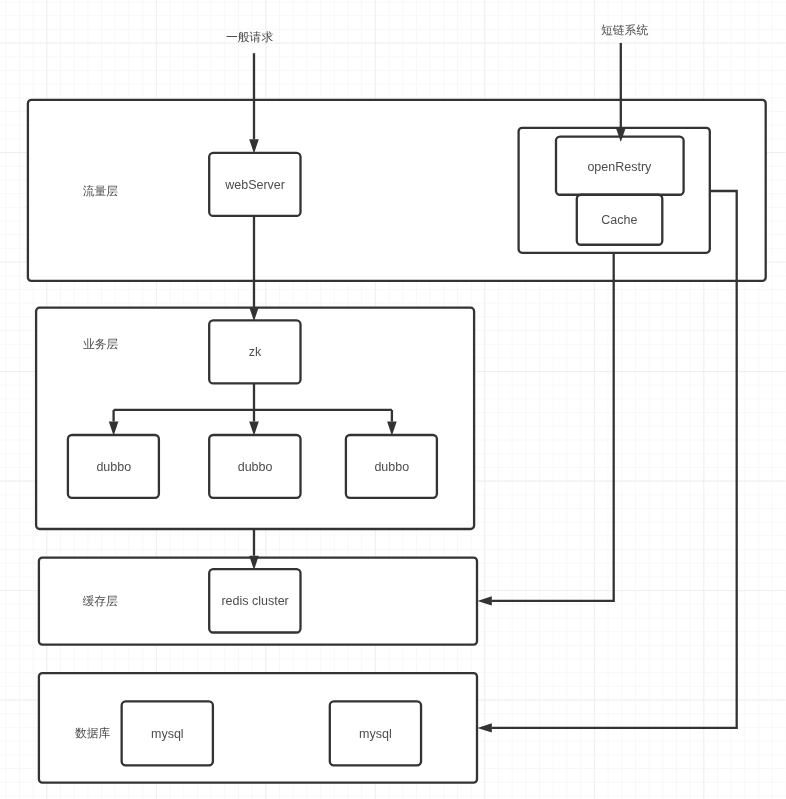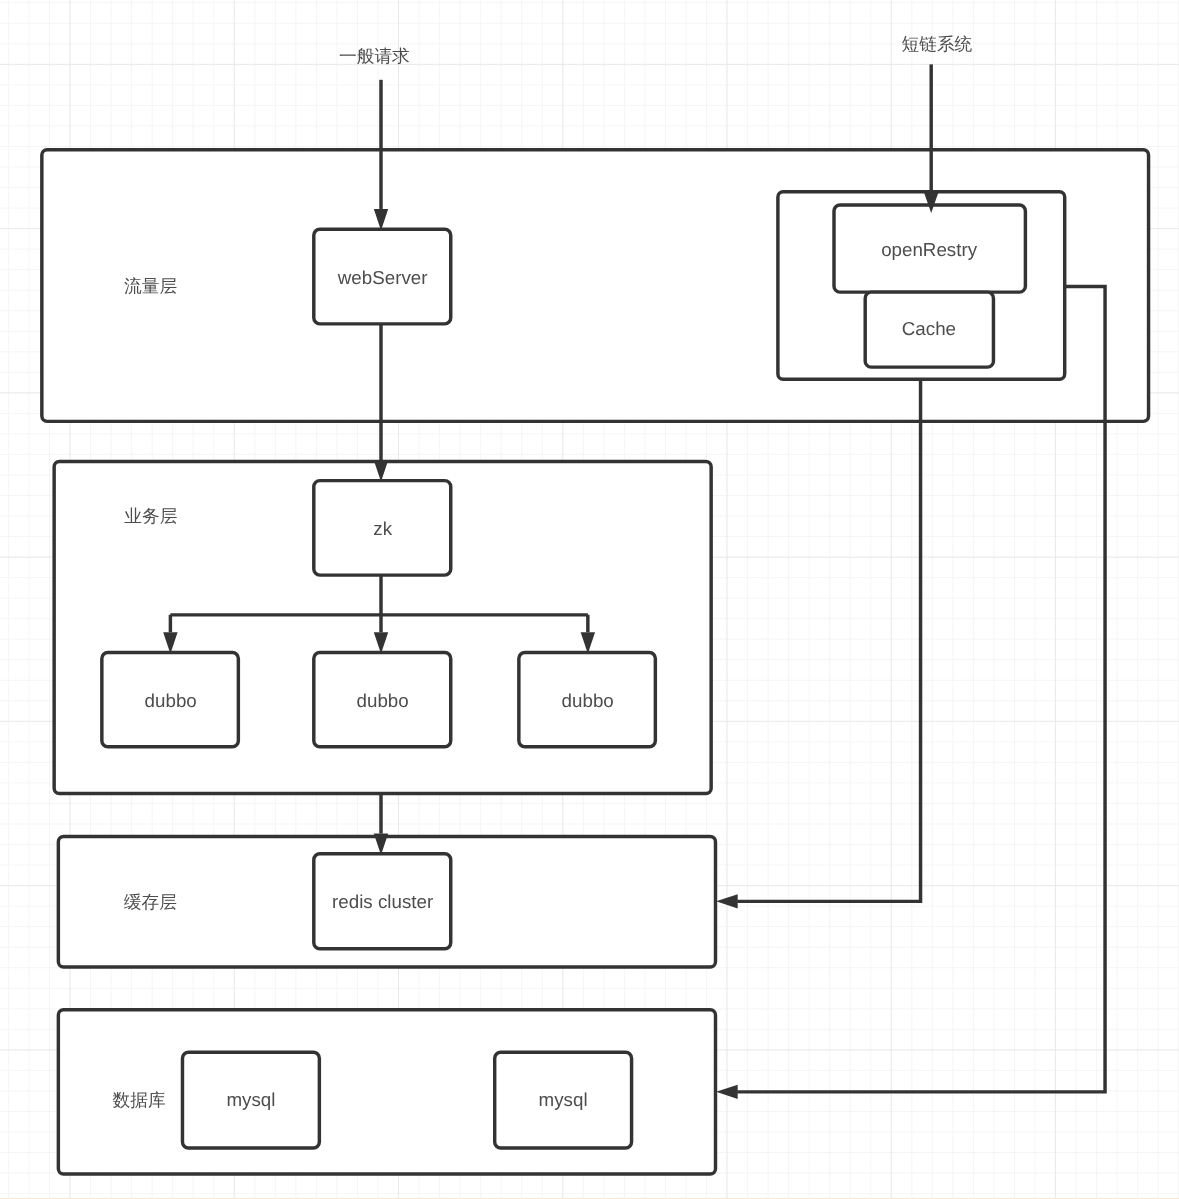--- a/index.html
+++ b/index.html
@@ -1,19 +1,19 @@
 <!DOCTYPE html>
 <html><head>
 <meta charset="utf-8">
 <title>Architecture Diagram</title>
 <style>
   html,body{margin:0;padding:0;background:#ffffff;}
   body{width:786px;height:799px;overflow:hidden;
        font-family:"Liberation Sans","DejaVu Sans",sans-serif;}
-  #canvas{position:relative;width:786px;height:799px;background:#fdba74;}
+  #canvas{position:relative;width:786px;height:799px;background:#8b5cf6;}
   #grid{position:absolute;left:0;top:0;width:786px;height:799px;}
   #art{position:absolute;left:0;top:0;will-change:transform;}
   svg{display:block;}
   .bx{fill:#ffffff;stroke:#333333;stroke-width:2.3;}
   .lbl{fill:#4d4d4d;font-size:12.5px;text-anchor:middle;dominant-baseline:central;
        font-family:"Liberation Sans","DejaVu Sans",sans-serif;
        -webkit-font-smoothing:antialiased;}
   .cjk{font-size:11.8px;}
   .conn{fill:none;stroke:#333333;stroke-width:2.3;}
   .head{fill:#333333;stroke:none;}

